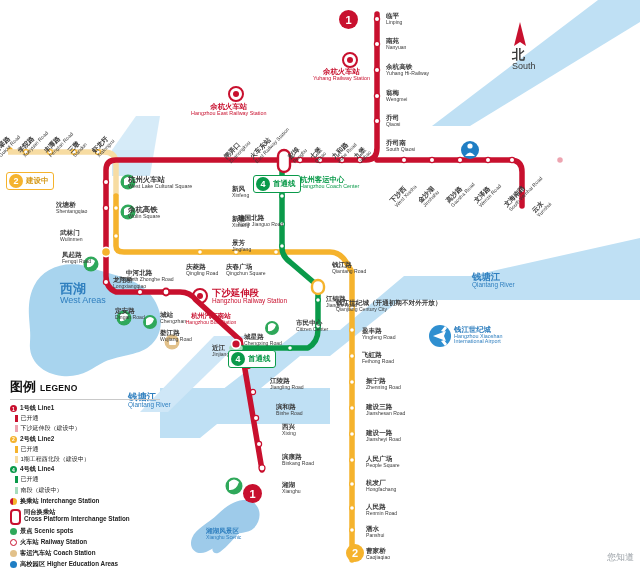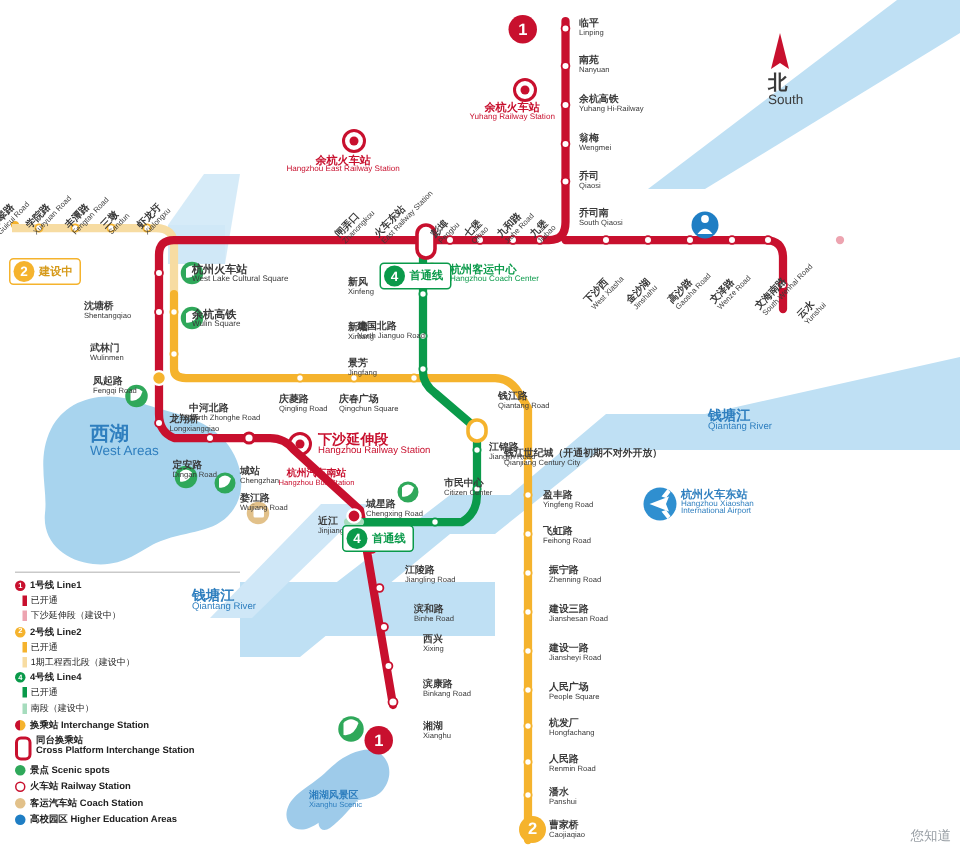--- a/index.html
+++ b/index.html
@@ -274,21 +274,21 @@
   </div>
   <div class="lbl s12 t-red" style="left:212px;top:288px;">
     <span class="cn">下沙延伸段</span>
     <span class="en">Hangzhou Railway Station</span>
   </div>
   <div class="lbl s9 t-red" style="left:183px;top:313px;text-align:center;width:56px;">
     <span class="cn">杭州汽车南站</span>
     <span class="en">Hangzhou Bus Station</span>
   </div>
   <div class="lbl s10 t-dblu" style="left:454px;top:326px;">
-    <span class="cn">杭州火车东站</span>
+    <span class="cn">钱江世纪城</span>
     <span class="en">Hangzhou Xiaoshan</span>
     <span class="en">International Airport</span>
   </div>
 
   <div class="lbl s9 t-gry" style="left:336px;top:300px;">
     <span class="cn">钱江世纪城（开通初期不对外开放）</span>
     <span class="en">Qianjiang Century City</span>
   </div>
 
   <div class="lbl s9 t-gry" style="left:386px;top:13px;">
@@ -558,20 +558,23 @@
     <span style="font-size:7.5px;font-weight:bold;color:#0a9a4a;">首通线</span>
   </div>
 
   <div style="position:absolute;left:228px;top:350px;display:flex;align-items:center;gap:3px;border:1.4px solid #0a9a4a;border-radius:3px;padding:1px 4px 1px 2px;background:#fff;">
     <span style="width:14px;height:14px;border-radius:50%;background:#0a9a4a;color:#fff;font-size:9px;font-weight:bold;display:flex;align-items:center;justify-content:center;">4</span>
     <span style="font-size:7.5px;font-weight:bold;color:#0a9a4a;">首通线</span>
   </div>
 </div>
 
 <div id="legend">
+  <div class="head">
+    <span>图例</span><span class="en2">LEGENO</span>
+  </div>
   <hr>
 
   <div class="lrow">
     <span class="dot" style="background:#c8102e;">1</span>
     <span class="txt">1号线 Line1</span>
   </div>
   <div class="lrow">
     <span class="bar" style="background:#c8102e;"></span>
     <span class="sub">已开通</span>
   </div>

